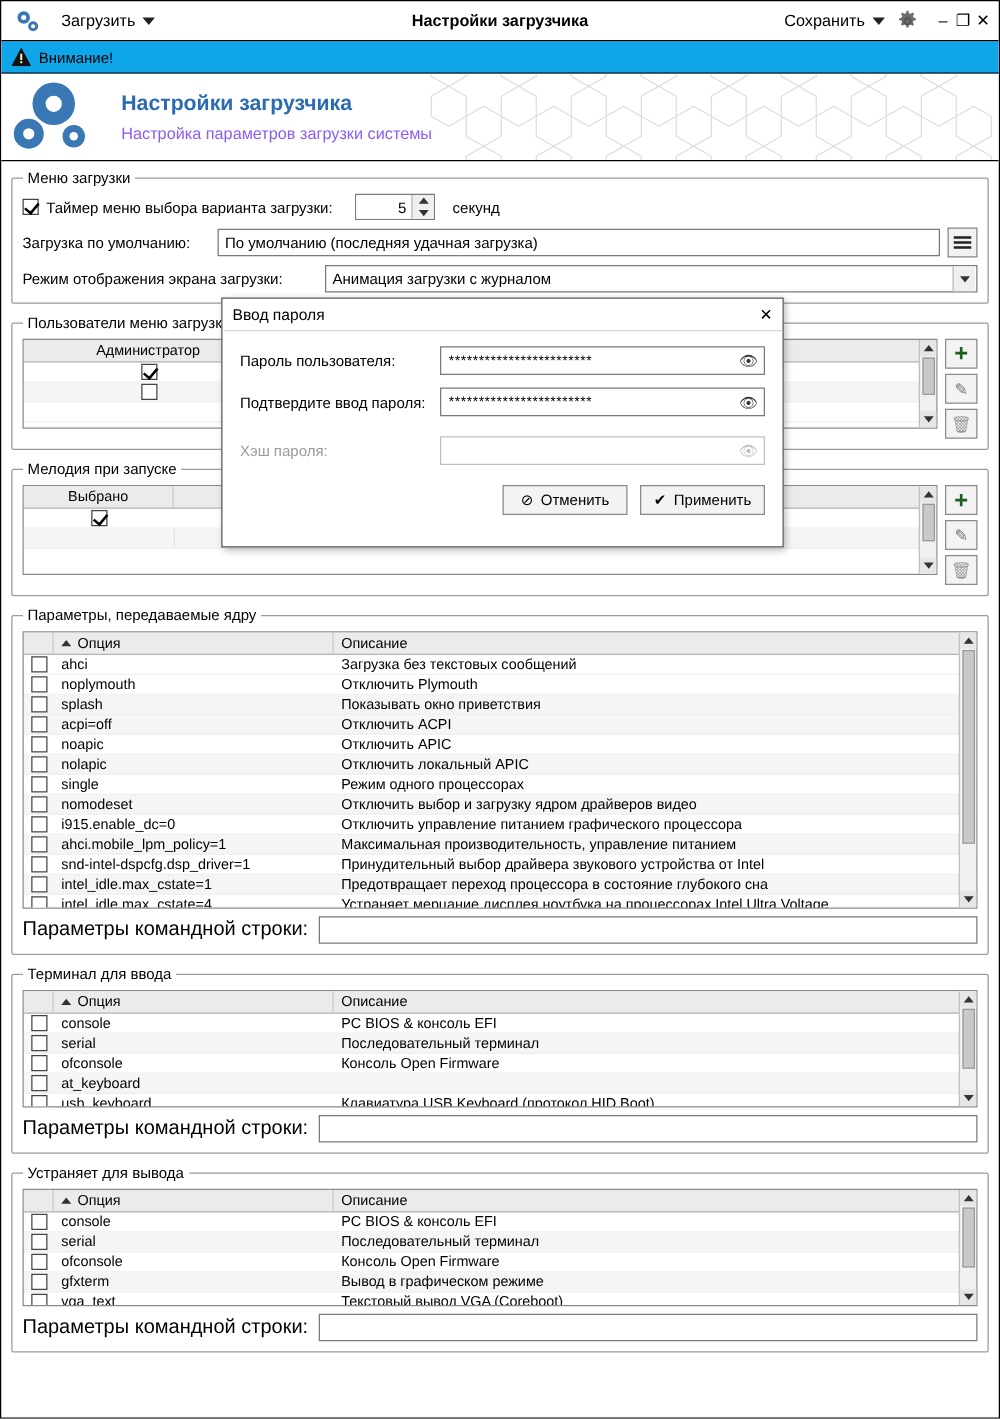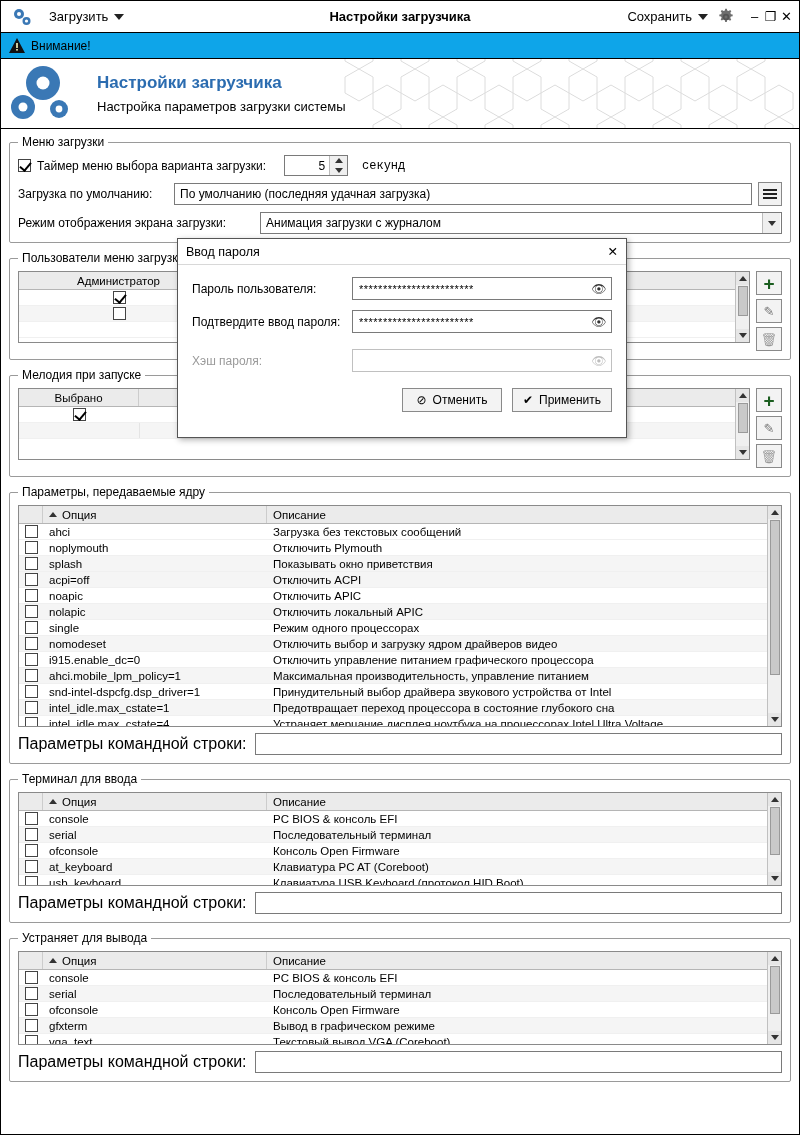--- a/index.html
+++ b/index.html
@@ -63,21 +63,21 @@
     border-bottom: 1px solid #000;
     display: flex; align-items: center;
     position: relative;
     overflow: hidden;
     background: #fff;
   }
   .banner-hex { position:absolute; right:0; top:0; width: 460px; height:70px; opacity: .85;}
   .banner-gears { width: 96px; height: 70px; position: relative; z-index: 2;}
   .banner-txt { position: relative; z-index: 2; }
   .banner-t1 { font-size: 17px; color: #2b6cb0; font-weight: bold; }
-  .banner-t2 { font-size: 13px; color: #000000; margin-top: 6px;}
+  .banner-t2 { font-size: 13px; color: #8b5cf6; margin-top: 6px;}
 
   
   .body { padding: 6px 8px 0 8px; }
 
   fieldset {
     border: 1px solid #9a9a9a;
     margin: 0 0 8px 0;
     padding: 6px 8px 8px 8px;
     border-radius: 2px;
   }
@@ -318,21 +318,21 @@
           <input type="text" value="5" style="">
           <div class="spin-btns">
             <div>
                 <span class="ar-up"></span>
               </div>
             <div>
                 <span class="ar-dn"></span>
               </div>
           </div>
         </div>
-        <span style="margin-left:8px;font-family:Liberation Mono, monospace;">секунд</span>
+        <span style="margin-left:8px;">секунд</span>
       </div>
 
       <div class="row">
         <span style="width:150px;">Загрузка по умолчанию:</span>
         <div class="txtbox">По умолчанию (последняя удачная загрузка)</div>
         <div class="sqbtn">
           <div class="hamb">
               <div></div>
               <div></div>
               <div></div>
@@ -592,21 +592,20 @@
                 <span class="chk"></span>
               </div>
               <div class="td" style="width: 224px;">ofconsole</div>
               <div class="td" style="flex: 1 1 0%;">Консоль Open Firmware</div>
             </div>
             <div class="trow alt">
               <div class="td c" style="width: 24px;">
                 <span class="chk"></span>
               </div>
               <div class="td" style="width: 224px;">at_keyboard</div>
-              <div class="td" style="flex: 1 1 0%;">Клавиатура PC AT (Coreboot)</div>
             </div>
             <div class="trow">
               <div class="td c" style="width: 24px;">
                 <span class="chk"></span>
               </div>
               <div class="td" style="width: 224px;">usb_keyboard</div>
               <div class="td" style="flex: 1 1 0%;">Клавиатура USB Keyboard (протокол HID Boot)</div>
             </div>
           </div>
         <div class="sb">

